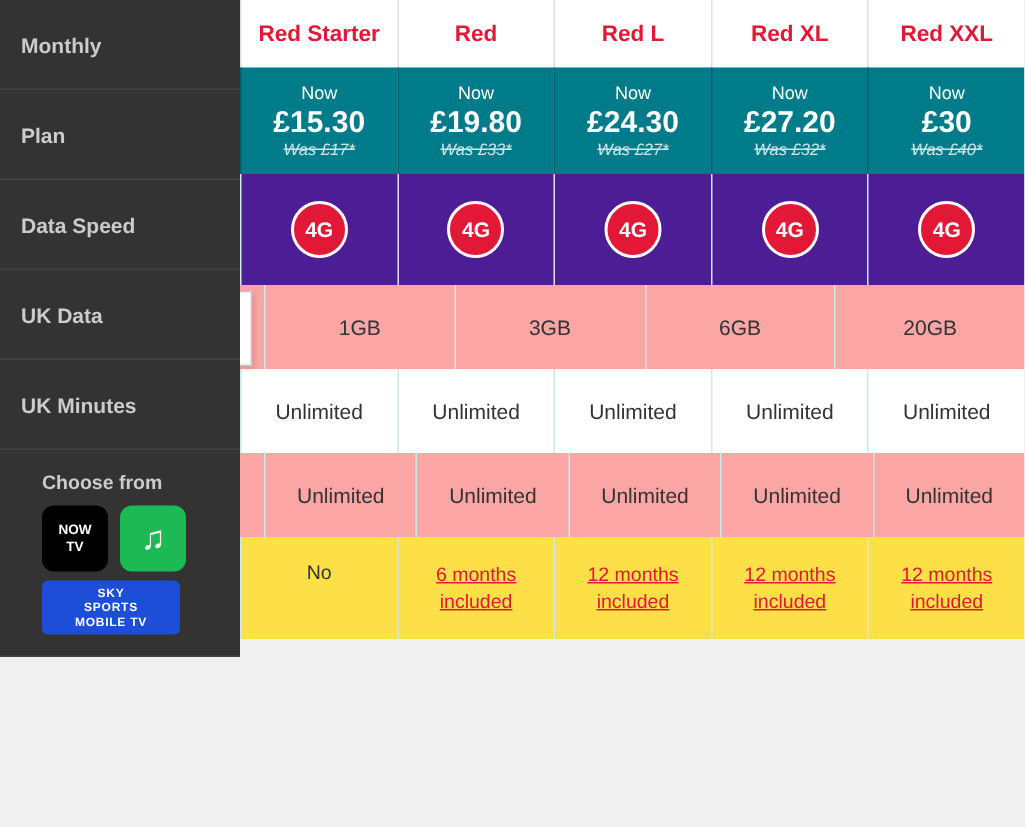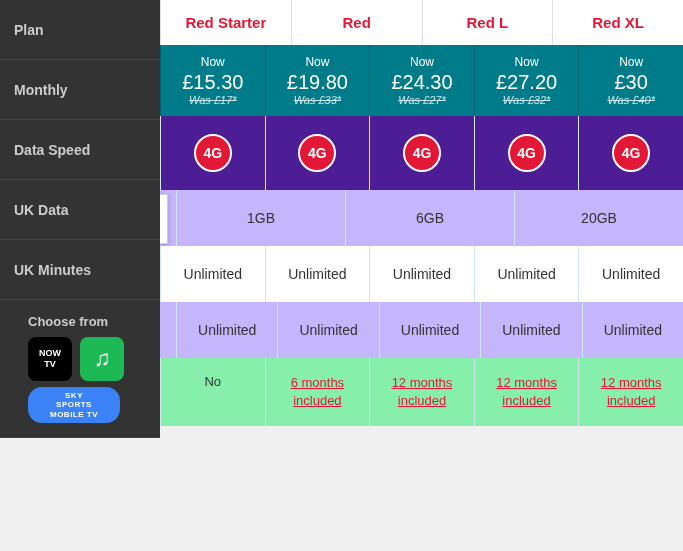--- a/index.html
+++ b/index.html
@@ -53,21 +53,21 @@
       display: flex;
       align-items: center;
       justify-content: center;
       font-size: 10px;
       font-weight: bold;
       color: white;
     }
 
     .logo-nowtv { background: #000; }
     .logo-spotify { background: #1DB954; }
-    .logo-sky { background: #3b82f6; width: 92px; height: 36px; border-radius: 14px; }
+    .logo-sky { background: #1d4ed8; width: 92px; height: 36px; border-radius: 4px; }
 
     
     .header-row {
       display: flex;
       background: #fff;
     }
 
     .header-cell {
       flex: 1;
       text-align: center;
@@ -92,21 +92,21 @@
       color: white;
     }
 
     .price-now {
       font-size: 12px;
       margin-bottom: 2px;
     }
 
     .price-amount {
       font-size: 20px;
-      font-weight: normal;
+      font-weight: bold;
       display: block;
     }
 
     .price-was {
       font-size: 11px;
       text-decoration: line-through;
       color: #cde8ec;
       font-style: italic;
     }
 
@@ -139,21 +139,21 @@
       border: 2px solid white;
     }
 
     
     .data-row {
       display: flex;
       background: #fff;
     }
 
     .data-row.alt {
-      background: #c4b5fd;
+      background: #fca5a5;
       padding-left: 16px;
     }
 
     .data-cell {
       flex: 1;
       text-align: center;
       padding: 20px 4px;
       border-left: 1px solid #d0e8ec;
       color: #333;
       font-size: 14px;
@@ -174,21 +174,21 @@
       cursor: pointer;
       font-size: 18px;
       color: #555;
       z-index: 10;
       box-shadow: 1px 1px 4px rgba(0,0,0,0.15);
     }
 
     
     .bonus-row {
       display: flex;
-      background: #86efac;
+      background: #fde047;
     }
 
     .bonus-cell {
       flex: 1;
       text-align: center;
       padding: 16px 4px;
       border-left: 1px solid #d0e8ec;
       font-size: 13px;
       color: #e31837;
     }
@@ -211,25 +211,25 @@
       flex: 1;
       overflow: hidden;
     }
   </style>
 </head>
 <body>
 
 <div class="container">
 
   <div class="sidebar">
+    <div class="sidebar-item">
+      <span>Monthly</span>
+    </div>
     <div class="sidebar-item plan">
       <span>Plan</span>
-    </div>
-    <div class="sidebar-item">
-      <span>Monthly</span>
     </div>
     <div class="sidebar-item">
       <span>Data Speed</span>
     </div>
     <div class="sidebar-item">
       <span>UK Data</span>
     </div>
     <div class="sidebar-item">
       <span>UK Minutes</span>
     </div>
@@ -245,20 +245,21 @@
 
   <div class="main-wrapper">
 
     <div class="nav-arrow">‹</div>
 
     <div class="header-row">
       <div class="header-cell"><span>Red Starter</span></div>
       <div class="header-cell"><span>Red</span></div>
       <div class="header-cell"><span>Red L</span></div>
       <div class="header-cell"><span>Red XL</span></div>
+      <div class="header-cell"><span>Red XXL</span></div>
     </div>
 
     <div class="price-row">
       <div class="price-cell">
         <div class="price-now">Now</div>
         <span class="price-amount">£15.30</span>
         <div class="price-was">Was £17*</div>
       </div>
       <div class="price-cell">
         <div class="price-now">Now</div>
@@ -295,20 +296,21 @@
       <div class="speed-cell">
         <div class="badge-4g">4G</div>
       </div>
       <div class="speed-cell">
         <div class="badge-4g">4G</div>
       </div>
     </div>
 
     <div class="data-row alt">
       <div class="data-cell">1GB</div>
+      <div class="data-cell">3GB</div>
       <div class="data-cell">6GB</div>
       <div class="data-cell">20GB</div>
     </div>
 
     <div class="data-row">
       <div class="data-cell">Unlimited</div>
       <div class="data-cell">Unlimited</div>
       <div class="data-cell">Unlimited</div>
       <div class="data-cell">Unlimited</div>
       <div class="data-cell">Unlimited</div>

